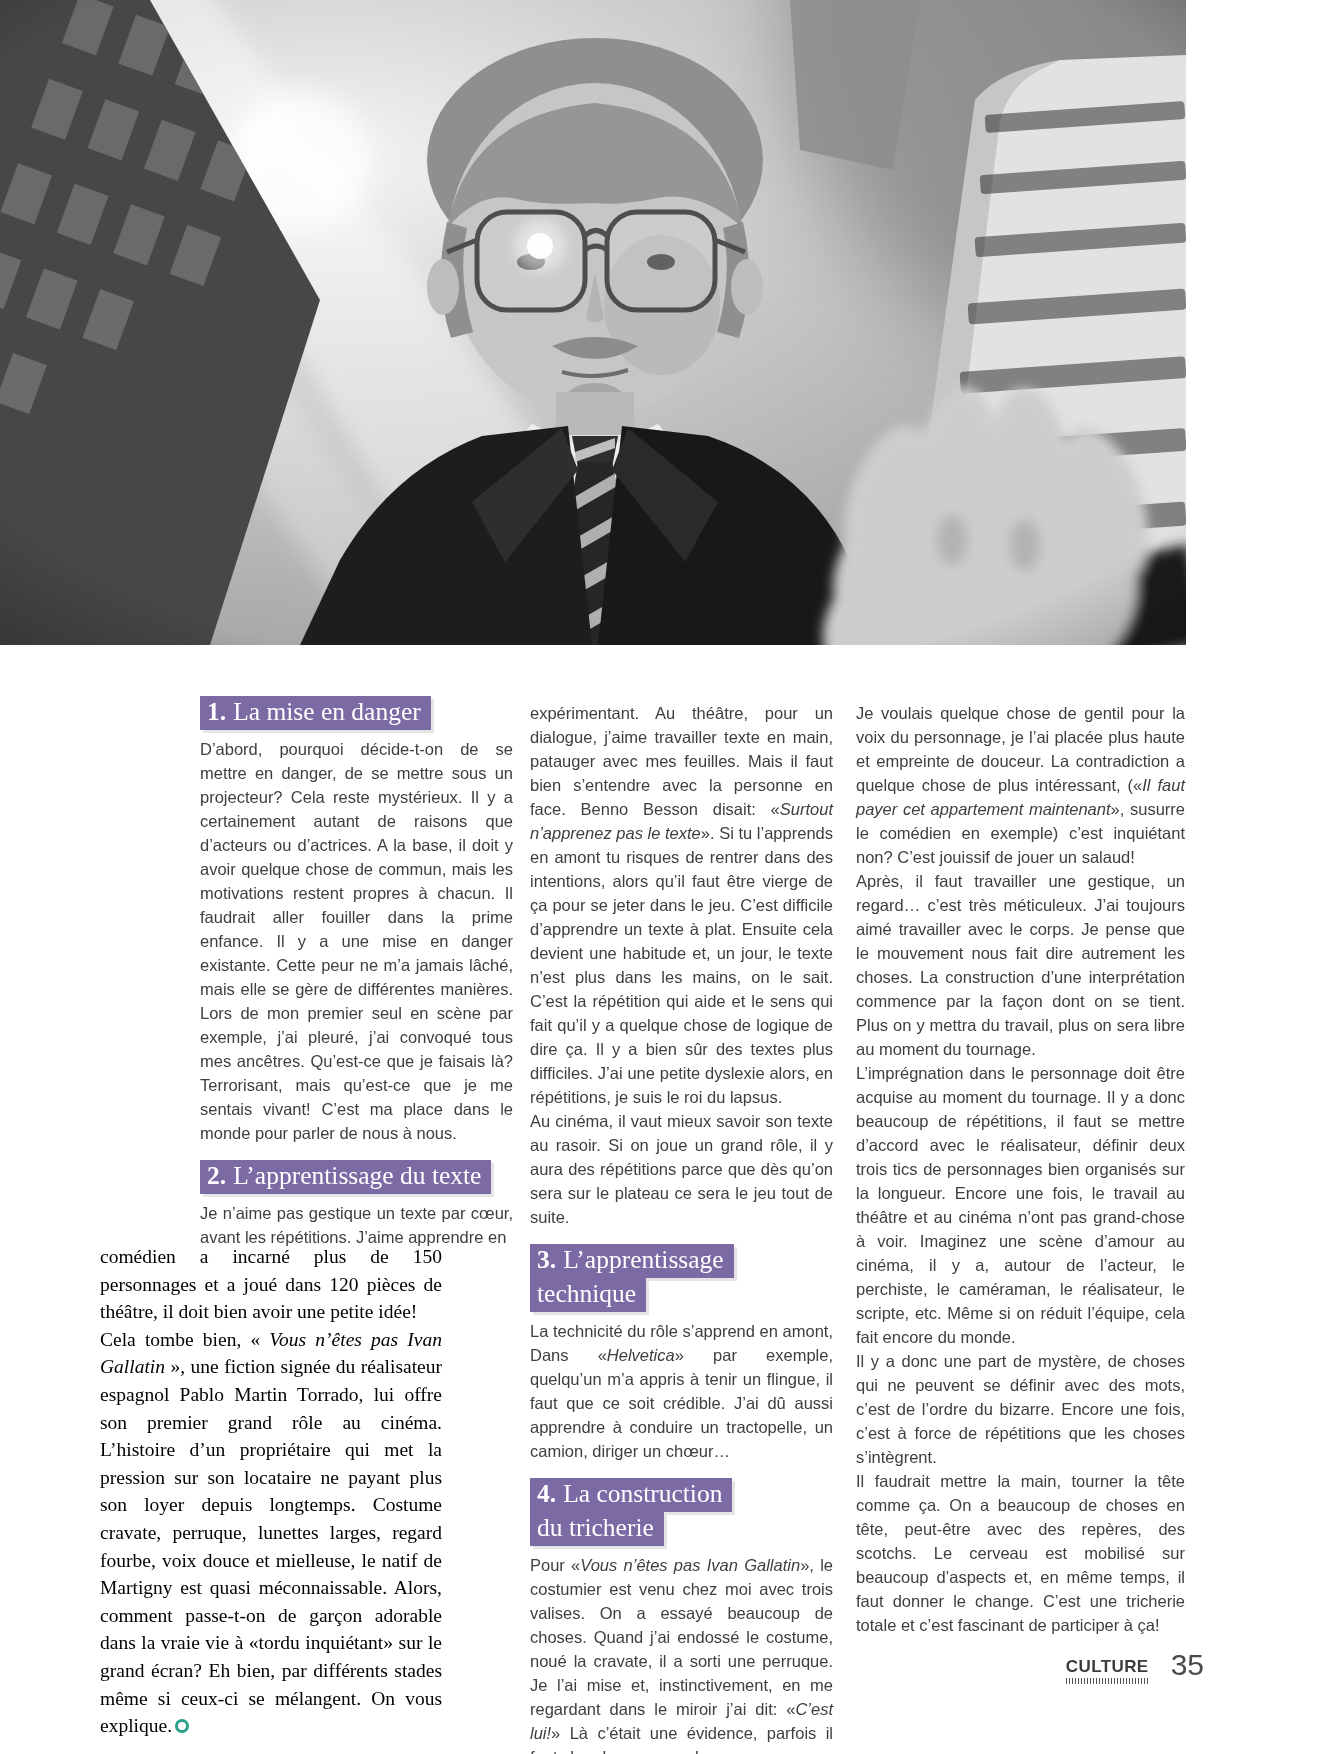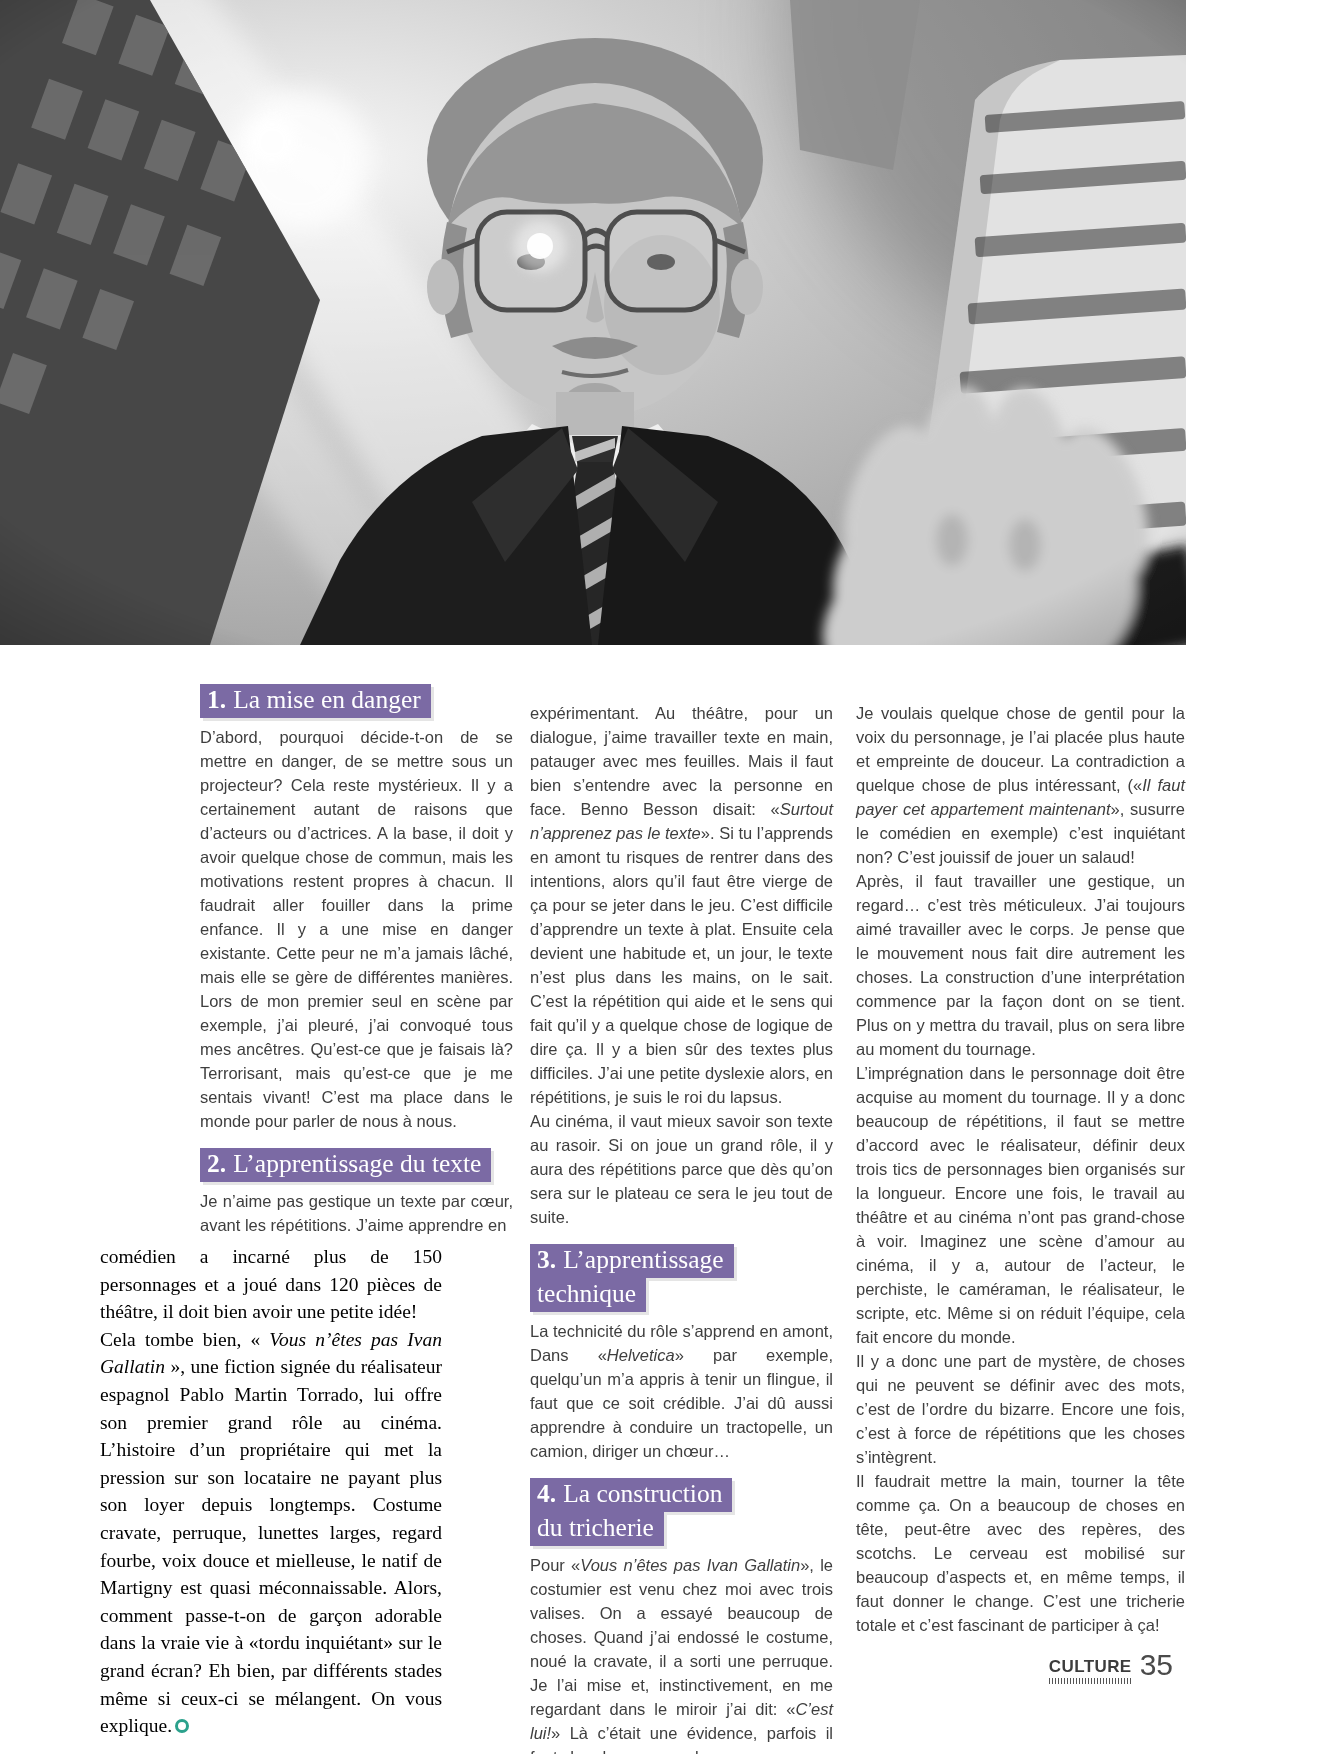--- a/index.html
+++ b/index.html
@@ -19,38 +19,38 @@
   
   .col{position:absolute;text-align:justify;color:var(--body_text,#3e3e3e);
        font-size:16.5px;line-height:24px;}
   .col1{left:200px;top:684px;width:313px;}
   .col2{left:530px;top:701px;width:303px;}
   .col3{left:856px;top:701px;width:329px;}
   .col p{margin:0;}
   em{font-style:italic;}
 
   .hd{margin:15px 0 7px 0;font-family:"Liberation Serif",serif;font-weight:400;}
-  .hd:first-child{margin-top:0;}
+  .hd:first-child{margin-top:12px;}
   .hd .hd-line{display:block;width:max-content;max-width:330px;
                background:var(--accent,#7b6aa4);color:#fff;
                font-size:25.5px;line-height:32px;padding:0 10px 2px 7px;
                box-shadow:3px 3px 0 rgba(0,0,0,.10);}
   .hd .hd-line.l2{}
   .hd .num{font-weight:700;margin-right:7px;}
 
   .intro{position:absolute;left:100px;top:1243px;width:342px;
          font-family:"Liberation Serif",serif;font-size:19.5px;line-height:27.6px;
          color:#000000;text-align:justify;}
   .intro p{margin:0;}
   .endmark{display:inline-block;width:8px;height:8px;border:3.5px solid var(--end_mark,#2ba18c);
            border-radius:50%;vertical-align:-1px;margin-left:3px;}
 
   
-  .pagefoot{position:absolute;top:1648px;right:156px;display:flex;align-items:flex-start;
-            gap:8px;color:#3c3c3c;}
+  .pagefoot{position:absolute;top:1648px;right:125px;display:flex;align-items:flex-start;
+            gap:22px;color:#3c3c3c;}
   .cult{display:flex;flex-direction:column;margin-top:9px;}
   .cultword{font-size:17px;font-weight:700;letter-spacing:.4px;}
   .barcode{height:6px;margin-top:1px;
            background:repeating-linear-gradient(90deg,#555 0 1px,transparent 1px 3px);}
   .pnum{font-size:30px;font-weight:400;color:#4a4a4a;line-height:34px;}
 </style>
 </head>
 <body>
 
 <div class="page">

